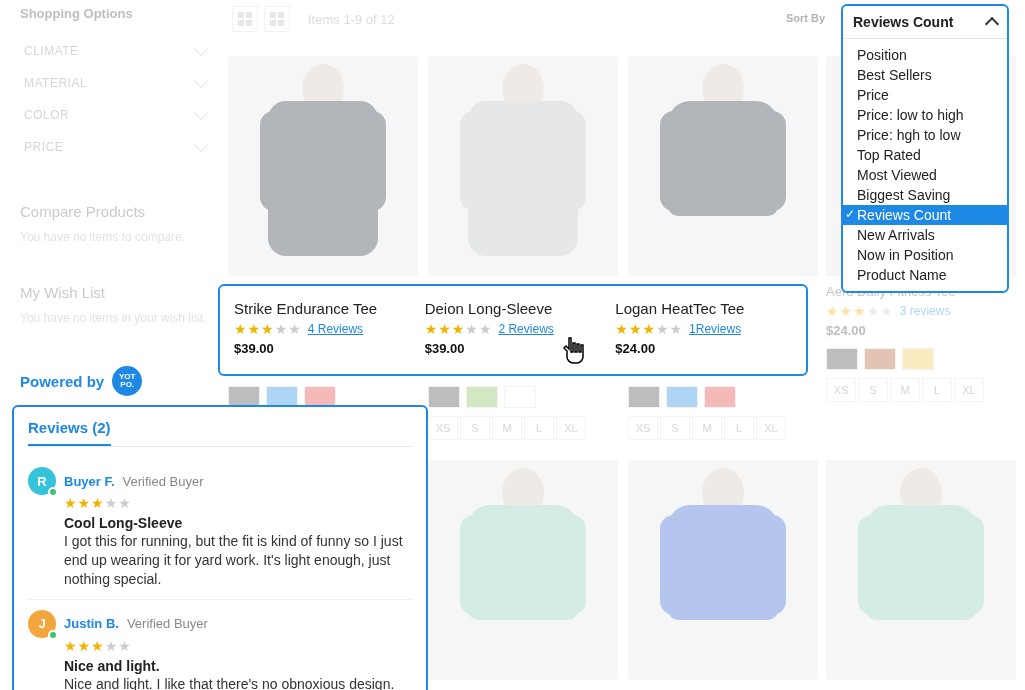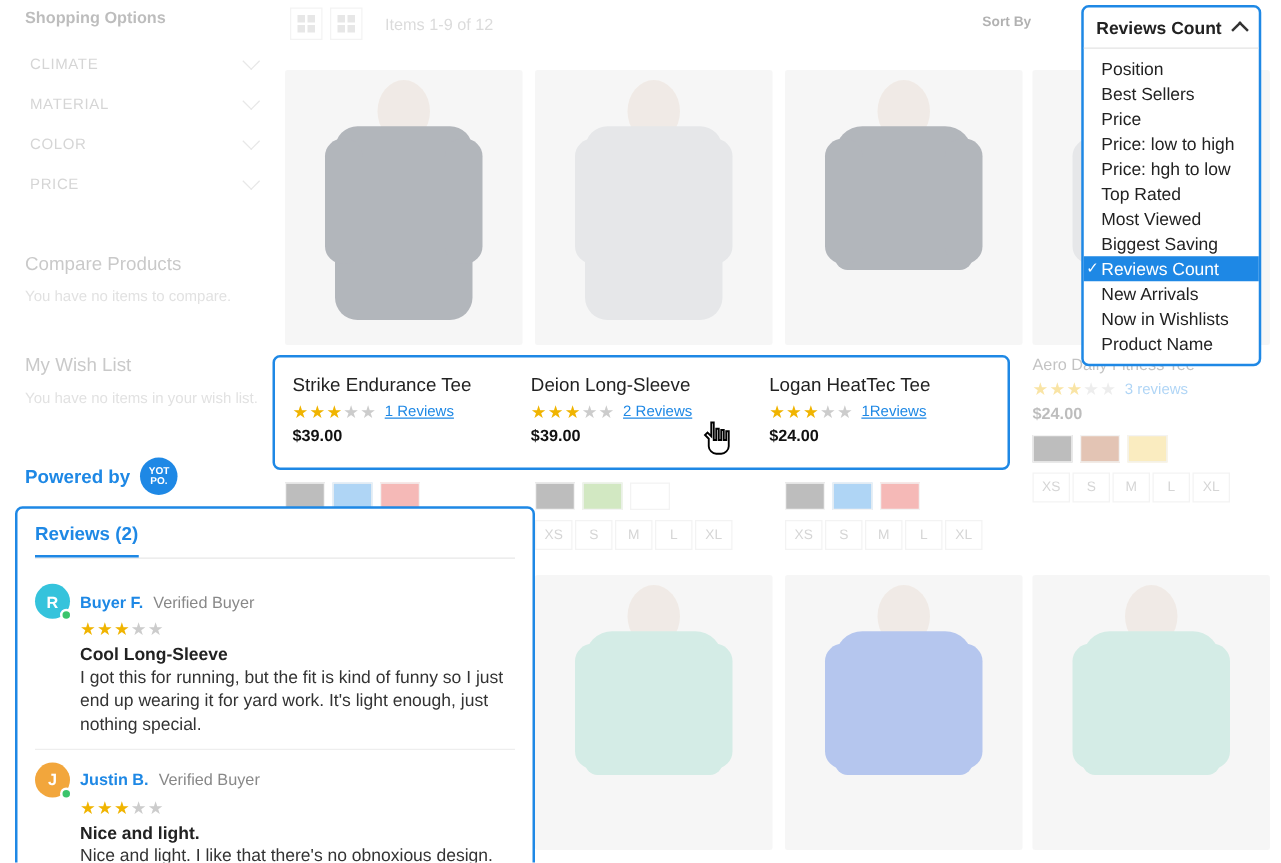--- a/index.html
+++ b/index.html
@@ -42,21 +42,21 @@
   .stars { color:#f0b400; font-size:14px; letter-spacing:1px; }
   .stars .dim{ color:#ccc; }
   .revlink{ color:#1e88e5; font-size:12px; }
   .price{ color:#444; font-weight:700; margin-top:4px; }
 
   
   .sortby-label { position:absolute; right: 200px; top: 12px; font-size:11px; font-weight:700; color:#222; }
 
   .highlights { position:absolute; inset:0; }
 
-  .dropdown { position:absolute; right:16px; top:4px; width:144px; border:2px solid #1e88e5; border-radius:6px; background:#fff; font-size:14px; color:#222; z-index:5; }
+  .dropdown { position:absolute; right:16px; top:4px; width:168px; border:2px solid #1e88e5; border-radius:6px; background:#fff; font-size:14px; color:#222; z-index:5; }
   .dropdown .selected { display:flex; justify-content:space-between; align-items:center; padding:8px 10px; font-weight:700; border-bottom:1px solid #e3e3e3; }
   .dropdown .selected .chev-up { width:10px; height:10px; border-left:2px solid #333; border-top:2px solid #333; transform:rotate(45deg); margin-top:4px; }
   .dropdown .opts { padding:6px 0; max-height:300px; }
   .dropdown .opt { padding:2px 14px; font-size:14px; color:#222; position:relative; }
   .dropdown .opt.sel { background:#1e88e5; color:#fff; }
   .dropdown .opt.sel::before { content:"✓"; position:absolute; left:2px; font-size:12px; }
 
   .hover-card { position:absolute; left:218px; top:284px; width:590px; border:2px solid #1e88e5; border-radius:6px; background:#fff; padding:14px 14px 18px; display:flex; gap:14px; z-index:4; }
   .hover-card .col { flex:1; }
   .hover-card .pname{ font-size:15px; color:#222; margin-top:0; }
@@ -273,31 +273,31 @@
         <div class="opt">Position</div>
         <div class="opt">Best Sellers</div>
         <div class="opt">Price</div>
         <div class="opt">Price: low to high</div>
         <div class="opt">Price: hgh to low</div>
         <div class="opt">Top Rated</div>
         <div class="opt">Most Viewed</div>
         <div class="opt">Biggest Saving</div>
         <div class="opt sel">Reviews Count</div>
         <div class="opt">New Arrivals</div>
-        <div class="opt">Now in Wishlists</div>
+        <div class="opt">Now in Position</div>
         <div class="opt">Product Name</div>
       </div>
   </div>
 
   <div class="hover-card">
     <div class="col">
       <div class="pname">Strike Endurance Tee</div>
       <div class="prow">
           <span class="stars">★★★<span class="dim">★★</span></span> 
-          <span class="revlink">1 Reviews</span>
+          <span class="revlink">4 Reviews</span>
         </div>
       <div class="price">$39.00</div>
     </div>
     <div class="col">
       <div class="pname">Deion Long-Sleeve</div>
       <div class="prow">
           <span class="stars">★★★<span class="dim">★★</span></span> 
           <span class="revlink" style="text-decoration:underline">2 Reviews</span>
         </div>
       <div class="price">$39.00</div>

